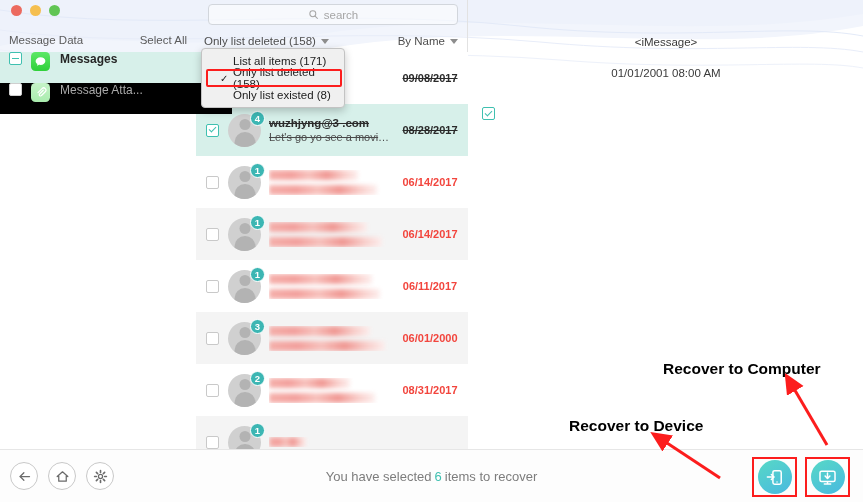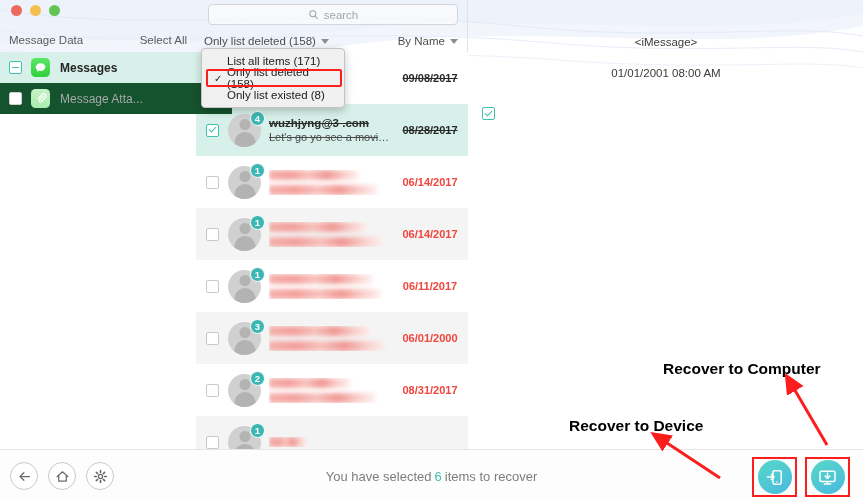--- a/index.html
+++ b/index.html
@@ -34,25 +34,25 @@
   }
   .sidebar-head {
     position: absolute; left: 0; top: 28px; width: 196px; height: 24px;
     display: flex; align-items: center; justify-content: space-between;
     padding: 0 9px 0 9px;
     font-size: 11.5px; color: #5b5b5b;
   }
   .sidebar-head .select-all { color: #5b5b5b; }
   .sb-row {
     position: absolute; left: 0; width: 232px; height: 31px;
-    display: flex; align-items: center; padding-left: 9px;
+    display: flex; padding-left: 9px;
     font-size: 12px;
   }
   .sb-row.r0 { top: 52px; background: #d7f0ea; }
-  .sb-row.r1 { top: 83px; background: #14532d; }
+  .sb-row.r1 { top: 83px; background: #000000; }
   .sb-row .cb {
     width: 13px; height: 13px; border-radius: 2px;
     border: 1px solid #3fc0b0; background: #ffffff;
     display: flex; align-items: center; justify-content: center;
     flex: none;
   }
   .sb-row .cb.off { border-color: #cfcfcf; }
   .cb .dash { width: 7px; height: 1.5px; background: #3fc0b0; }
   .sb-icon {
     width: 19px; height: 19px; border-radius: 4.5px;
@@ -153,21 +153,21 @@
   
   .dropdown {
     position: absolute; left: 201px; top: 48px; width: 144px;
     background: #f0f0f0; border: 1px solid #c3c3c3; border-radius: 4px;
     box-shadow: 0 3px 9px rgba(0,0,0,0.22);
     padding: 3px 0; z-index: 60;
   }
   .dd-item {
     height: 16px; display: flex; align-items: center;
     font-size: 11.5px; color: #202020; padding-left: 18px; position: relative;
-    margin: 1px 7px;
+    margin: 1px 13px;
   }
   .dd-item.checked { }
   .dd-item .ck { position: absolute; left: 5px; font-size: 10px; color: #202020; }
   .dd-highlight {
     position: absolute; left: 4px; top: 20px; width: 136px; height: 18px;
     border: 2px solid #fc1d1d; border-radius: 2px; pointer-events: none;
   }
 
   
   .detail {

